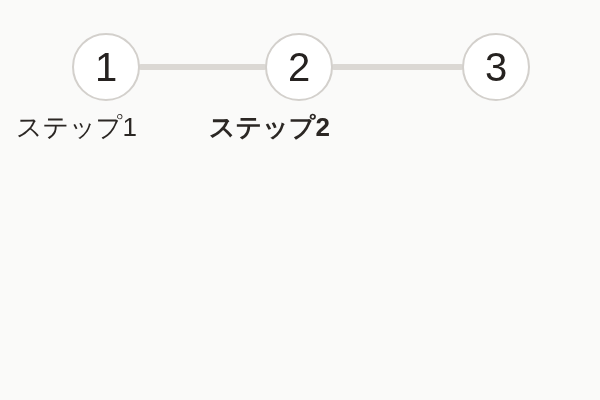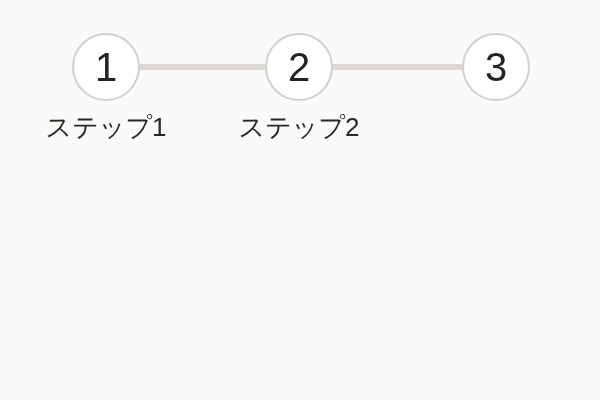--- a/index.html
+++ b/index.html
@@ -52,28 +52,28 @@
   }
   .circle.s1 { left: 72px; }
   .circle.s2 { left: 265px; }
   .circle.s3 { left: 462px; }
 
   
   .label {
     position: absolute;
     top: 112px;
     width: 180px;
-    text-align: center;
+    text-align: left;
     font-size: 26px;
     line-height: 30px;
     color: var(--label-text, #2b2724);
     white-space: nowrap;
   }
   .label.l1 { left: 16px; }
-  .label.l2 { left: 209px; }
+  .label.l2 { left: 209px; font-weight: bold; }
   .label.l3 { left: 406px; }
 </style>
 </head>
 <body style="--background: #fafaf9; --circle-fill: #ffffff; --circle-border: #d3d0cc; --connector: #dbd8d4; --number-text: #262220; --label-text: #2b2724;">
 
 <div class="stepper">
 
   <div class="connector c1"></div>
 
   <div class="connector c2"></div>

